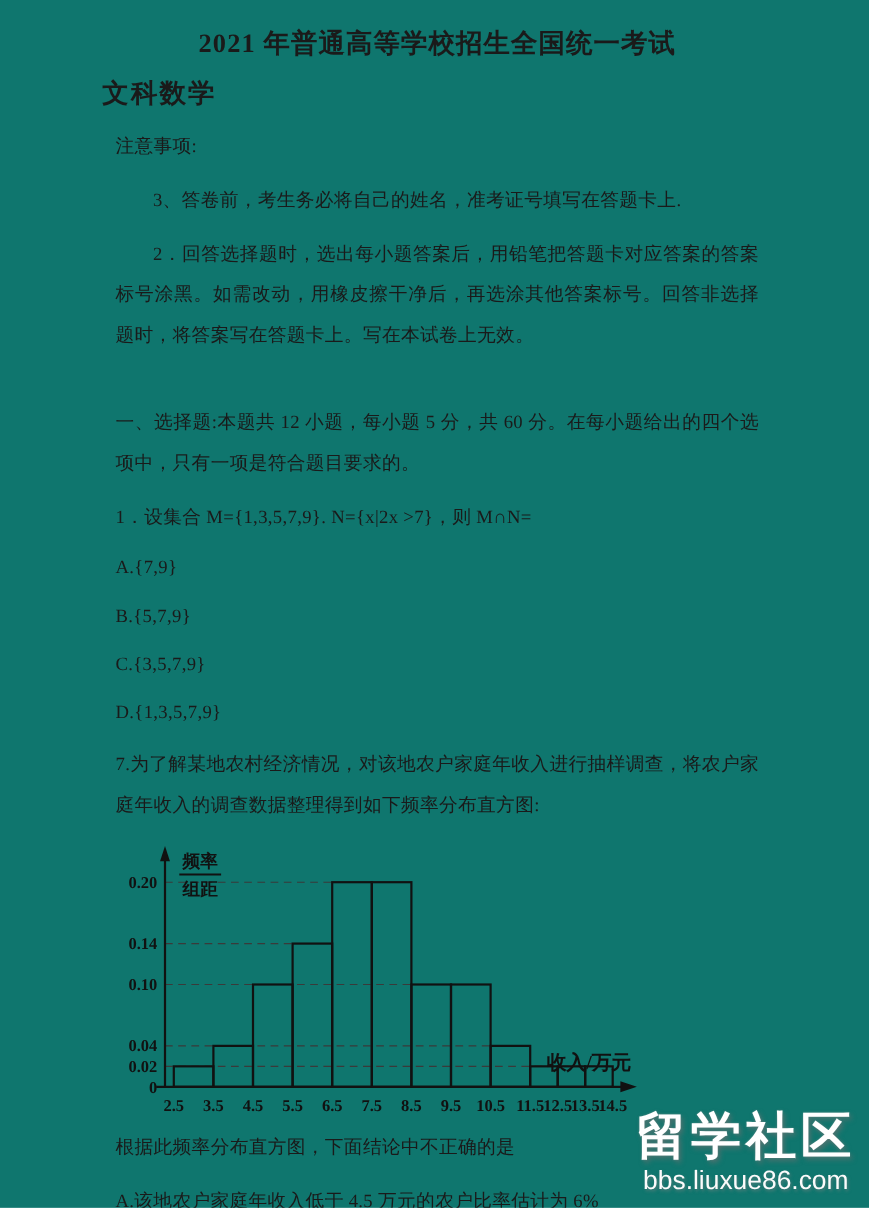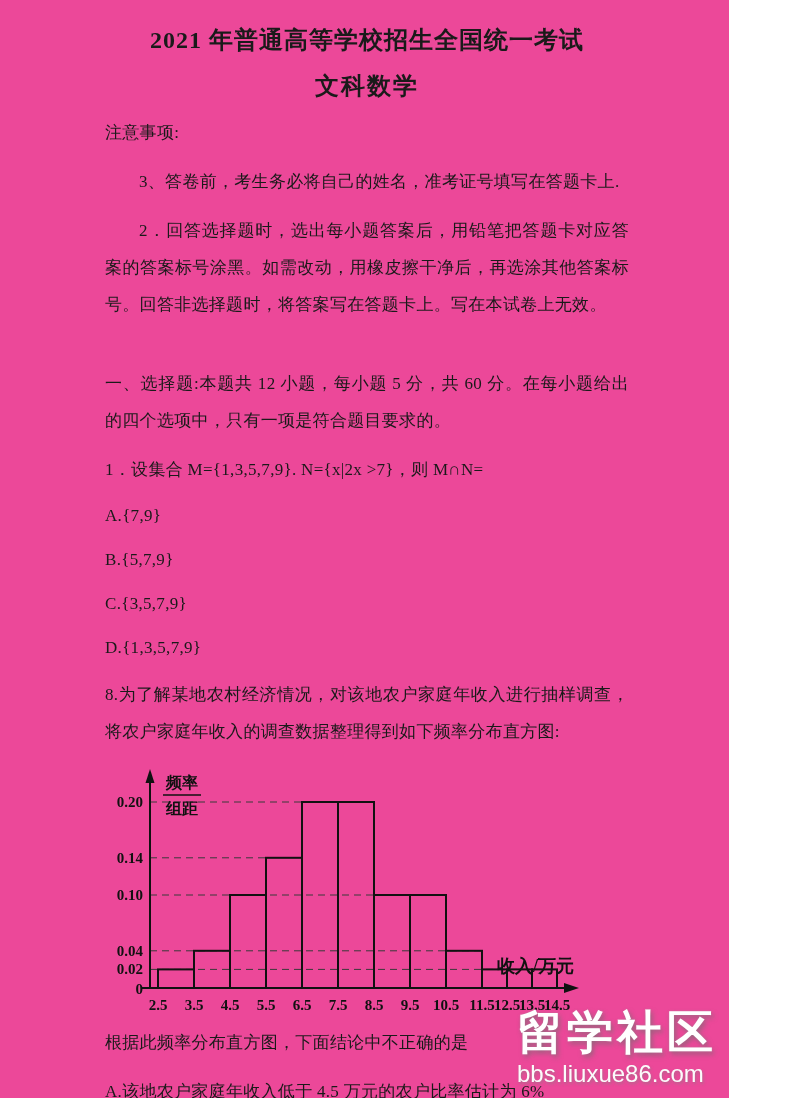--- a/index.html
+++ b/index.html
@@ -1,52 +1,52 @@
 <!DOCTYPE html>
 <html><head>
 <meta charset="utf-8">
 <style>
   * { box-sizing: border-box; }
   html, body { margin: 0; padding: 0; }
   body { background: #ffffff; }
   .page {
     position: relative;
-    width: 729px;
+    width: 790px;
     height: 1098px;
-    background: #ec4899;
+    background: #0f766e;
     overflow: hidden;
     font-family: "Liberation Serif", "DejaVu Serif", serif;
     color: #1a1a1a;
   }
   .content { padding: 14px 88px 0 93px; }
   .title {
     font-size: 24px; font-weight: 700; text-align: center;
     margin: 10px 0 0; letter-spacing: 1px; line-height: 32px;
   }
   .subtitle {
-    font-size: 24px; font-weight: 700; text-align: center;
+    font-size: 24px; font-weight: 700; text-align: left;
     margin: 14px 0 0; line-height: 32px; letter-spacing: 2px;
   }
   .para {
     font-size: 17px; line-height: 37px; margin: 12px;
     text-align: justify; letter-spacing: 0.3px;
   }
   .ind { text-indent: 2em; }
   .opt { line-height: 32px; text-align: left; }
   .sp { height: 18px; }
   .chart-wrap { margin: 6px 0 4px 5px; width: 505px; }
   #hist-svg { display: block; }
   #hist-svg text {
     font-family: "Liberation Serif", "DejaVu Serif", serif;
     fill: #111; font-weight: 700;
   }
   .q2follow { margin-top: 10px; }
   .watermark {
     position: absolute; right: 12px; bottom: 10px;
-    pointer-events: none;
+    text-align: center; pointer-events: none;
     font-family: "Liberation Sans", sans-serif;
   }
   .wm-line1 {
     font-size: 46px; font-weight: 800; letter-spacing: 4px;
     color: #ffffff;
     text-shadow: 2px 3px 5px rgba(110,110,110,0.65), 0 0 2px rgba(170,170,170,0.45);
   }
   .wm-line2 {
     font-size: 24px; font-weight: 400; margin-top: -4px;
     color: #fbfbfb;
@@ -69,21 +69,21 @@
     <div class="sp"></div>
 
     <p class="para">一、选择题:本题共 12 小题，每小题 5 分，共 60 分。在每小题给出的四个选项中，只有一项是符合题目要求的。</p>
 
     <p class="para">1．设集合 M={1,3,5,7,9}. N={x|2x &gt;7}，则 M∩N=</p>
     <p class="para opt">A.{7,9}</p>
     <p class="para opt">B.{5,7,9}</p>
     <p class="para opt">C.{3,5,7,9}</p>
     <p class="para opt">D.{1,3,5,7,9}</p>
 
-    <p class="para">8.为了解某地农村经济情况，对该地农户家庭年收入进行抽样调查，将农户家庭年收入的调查数据整理得到如下频率分布直方图:</p>
+    <p class="para">7.为了解某地农村经济情况，对该地农户家庭年收入进行抽样调查，将农户家庭年收入的调查数据整理得到如下频率分布直方图:</p>
 
     <div class="chart-wrap">
       <svg id="hist-svg" width="505" height="252" viewBox="0 0 505 252">
           <line x1="52" y1="207.4" x2="459" y2="207.4" stroke="#3a3a3a" stroke-width="1" stroke-dasharray="7 5"></line>
           <text x="45" y="212.4" text-anchor="end" font-size="15">0.02</text>
           <line x1="52" y1="188.8" x2="384" y2="188.8" stroke="#3a3a3a" stroke-width="1" stroke-dasharray="7 5"></line>
           <text x="45" y="193.8" text-anchor="end" font-size="15">0.04</text>
           <line x1="52" y1="133" x2="348" y2="133" stroke="#3a3a3a" stroke-width="1" stroke-dasharray="7 5"></line>
           <text x="45" y="138" text-anchor="end" font-size="15">0.10</text>
           <line x1="52" y1="95.79999999999998" x2="168" y2="95.79999999999998" stroke="#3a3a3a" stroke-width="1" stroke-dasharray="7 5"></line>

